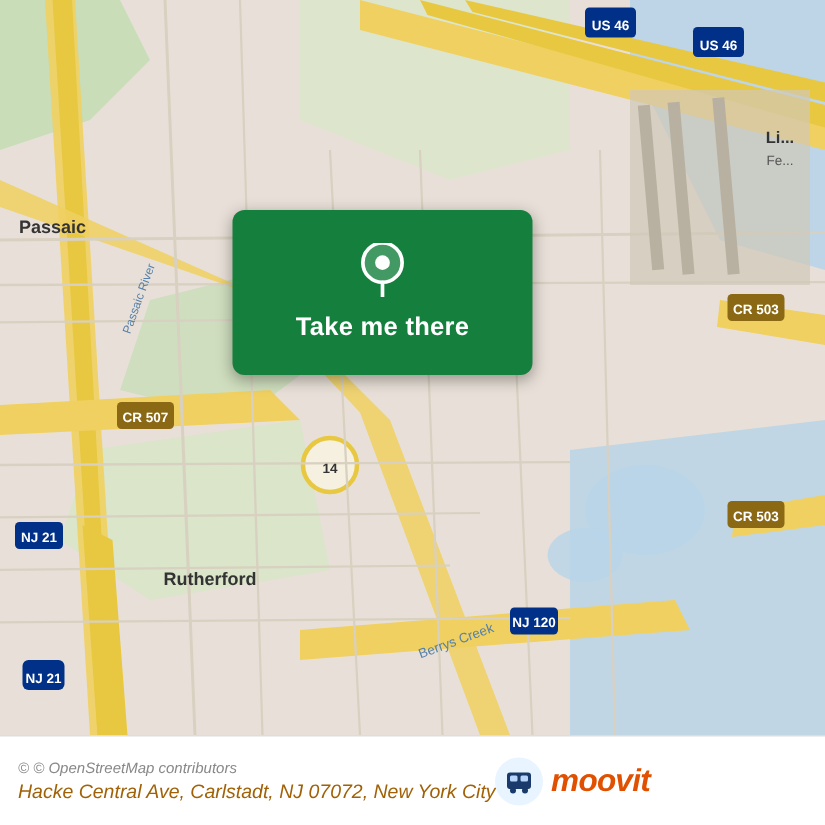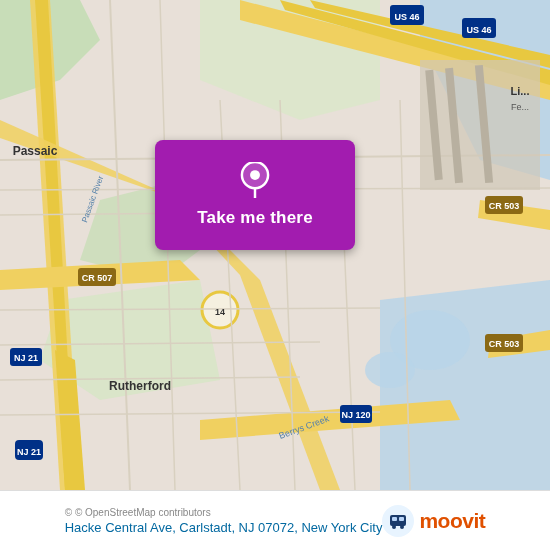--- a/index.html
+++ b/index.html
@@ -27,21 +27,21 @@
       top: 0; left: 0;
     }
 
     
     #take-me-there-card {
       position: absolute;
       top: 140px;
       left: 155px;
       width: 200px;
       height: 110px;
-      background-color: #a21caf;
+      background-color: #15803d;
       border-radius: 8px;
       display: flex;
       flex-direction: column;
       align-items: center;
       justify-content: center;
       gap: 10px;
       cursor: pointer;
       box-shadow: 0 3px 10px rgba(0,0,0,0.35);
     }
 
@@ -57,39 +57,40 @@
       letter-spacing: 0.2px;
     }
 
     
     #bottom-bar {
       width: 550px;
       height: 60px;
       background: white;
       display: flex;
       align-items: center;
-      justify-content: center;
+      justify-content: flex-start;
       padding: 0 12px;
       border-top: 1px solid #ddd;
+      font-style: italic;
     }
 
     #bottom-left {
       display: flex;
       flex-direction: column;
       gap: 2px;
     }
 
     #osm-credit {
       font-size: 10px;
       color: #888;
     }
 
     #address-text {
       font-size: 13px;
-      color: #0369a1;
+      color: #a16207;
       font-weight: 500;
     }
 
     #moovit-logo {
       display: flex;
       align-items: center;
       gap: 5px;
     }
 
     #moovit-icon {

